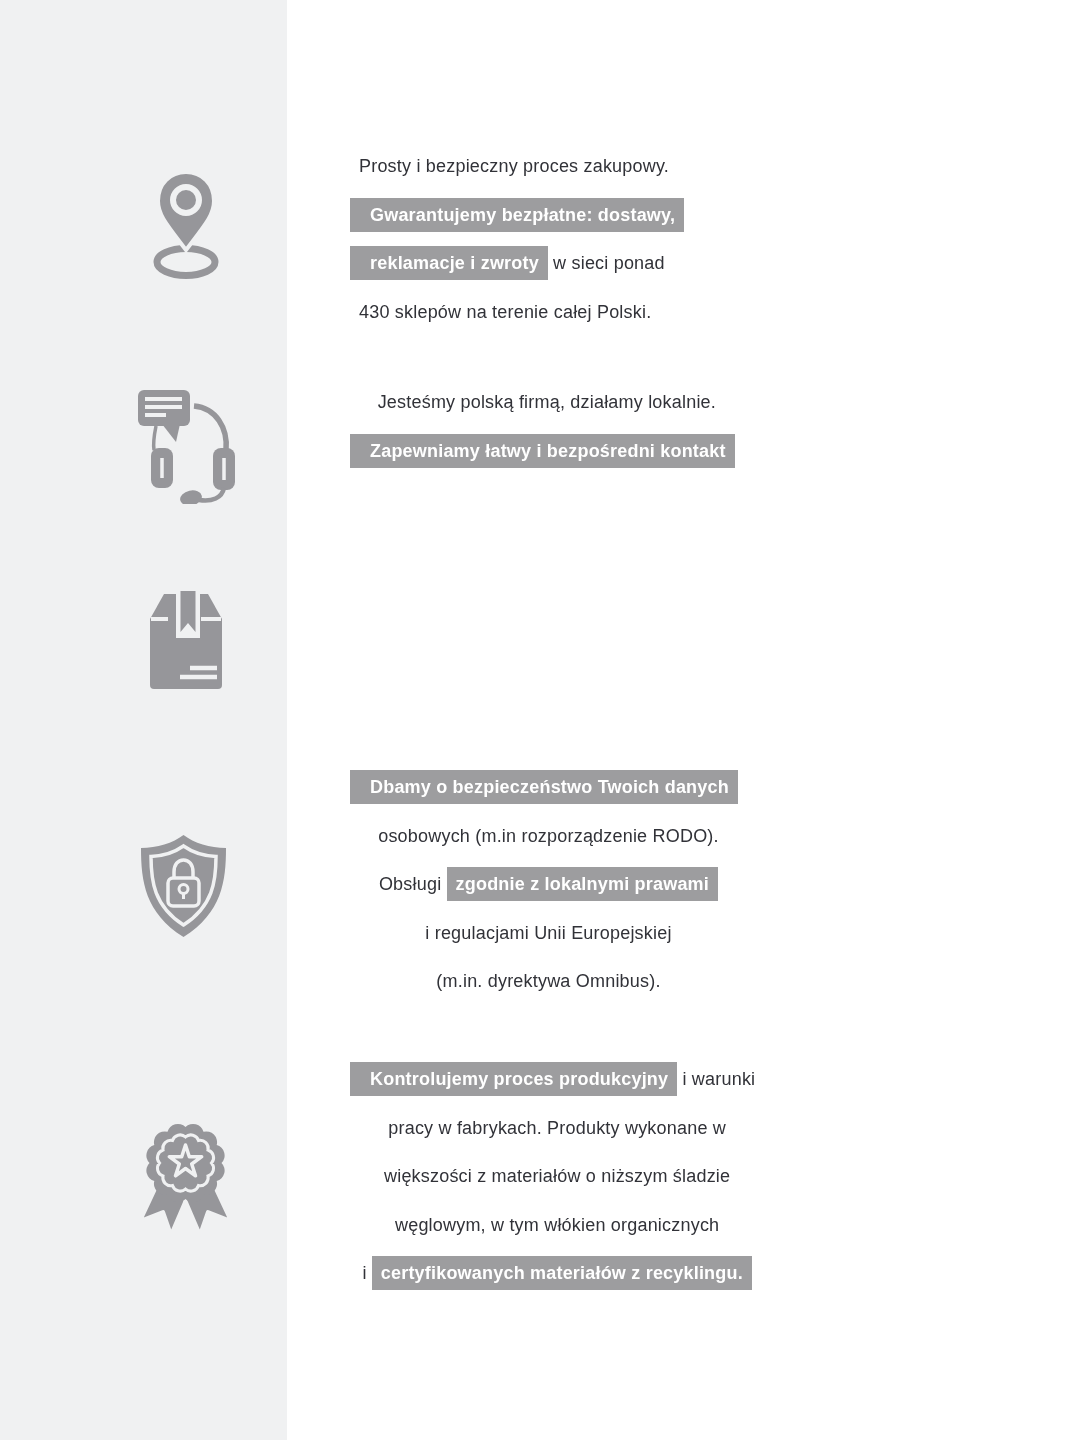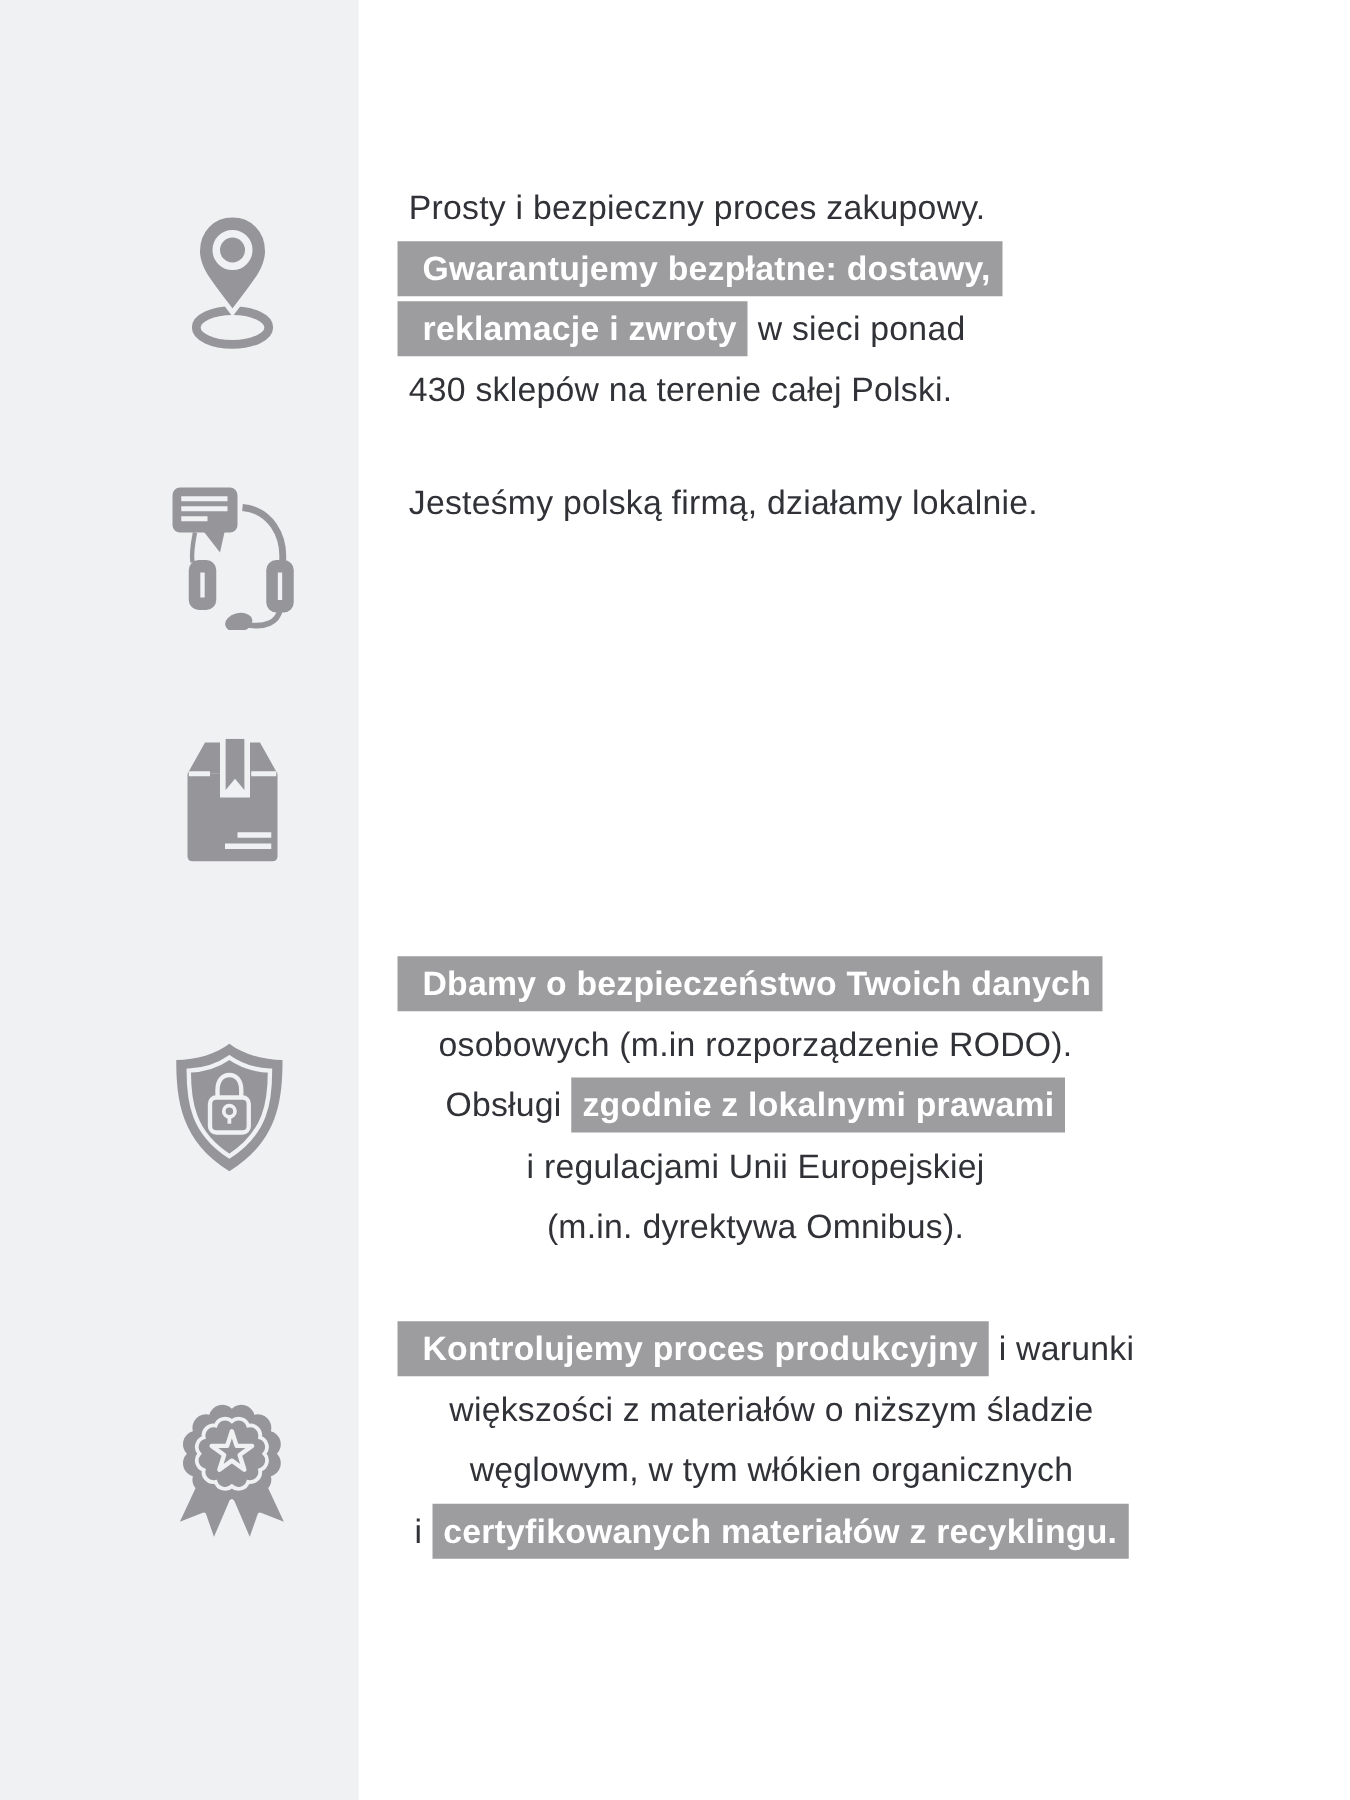--- a/index.html
+++ b/index.html
@@ -12,23 +12,23 @@
     overflow:hidden;
   }
   #sidebar{
     position:absolute;left:0;top:0;bottom:0;
     width:287px;
     background:var(--sidebar-bg,#f0f1f2);
   }
   .icon-box{position:absolute;color:var(--icon,#96969a);}
   .icon-box svg{display:block;width:100%;height:100%;}
   .text-block{
-    position:absolute;left:327px;
+    position:absolute;left:359px;
     color:var(--text,#313238);
-    font-size:27px;
+    font-size:18px;
     letter-spacing:.2px;
   }
   .line{
     height:48.5px;
     line-height:48.5px;
     white-space:pre;
   }
   .hl{
     background:var(--hl-bg,#9d9d9f);
     color:var(--hl-fg,#ffffff);
@@ -112,27 +112,29 @@
     </div>
 
   <div id="sec1-text" class="text-block">
       <div class="line"><span>Prosty i bezpieczny proces zakupowy.</span></div>
       <div class="line"><span class="hl">Gwarantujemy bezpłatne: dostawy,</span></div>
       <div class="line"><span class="hl">reklamacje i zwroty</span><span> w sieci ponad</span></div>
       <div class="line"><span>430 sklepów na terenie całej Polski.</span></div>
     </div>
   <div id="sec2-text" class="text-block">
       <div class="line"><span>Jesteśmy polską firmą, działamy lokalnie.</span></div>
+      <div class="line"><span class="hl">Zapewniamy łatwy i bezpośredni kontakt</span></div>
     </div>
   <div id="sec4-text" class="text-block">
       <div class="line"><span class="hl">Dbamy o bezpieczeństwo Twoich danych</span></div>
       <div class="line"><span>osobowych (m.in rozporządzenie RODO).</span></div>
       <div class="line"><span>Obsługi </span><span class="hl">zgodnie z lokalnymi prawami</span></div>
       <div class="line"><span>i regulacjami Unii Europejskiej</span></div>
       <div class="line"><span>(m.in. dyrektywa Omnibus).</span></div>
     </div>
   <div id="sec5-text" class="text-block">
       <div class="line"><span class="hl">Kontrolujemy proces produkcyjny</span><span> i warunki</span></div>
+      <div class="line"><span>pracy w fabrykach. Produkty wykonane w</span></div>
       <div class="line"><span>większości z materiałów o niższym śladzie</span></div>
       <div class="line"><span>węglowym, w tym włókien organicznych</span></div>
       <div class="line"><span>i </span><span class="hl">certyfikowanych materiałów z recyklingu.</span></div>
     </div>
 </div>
 
 </body></html>

